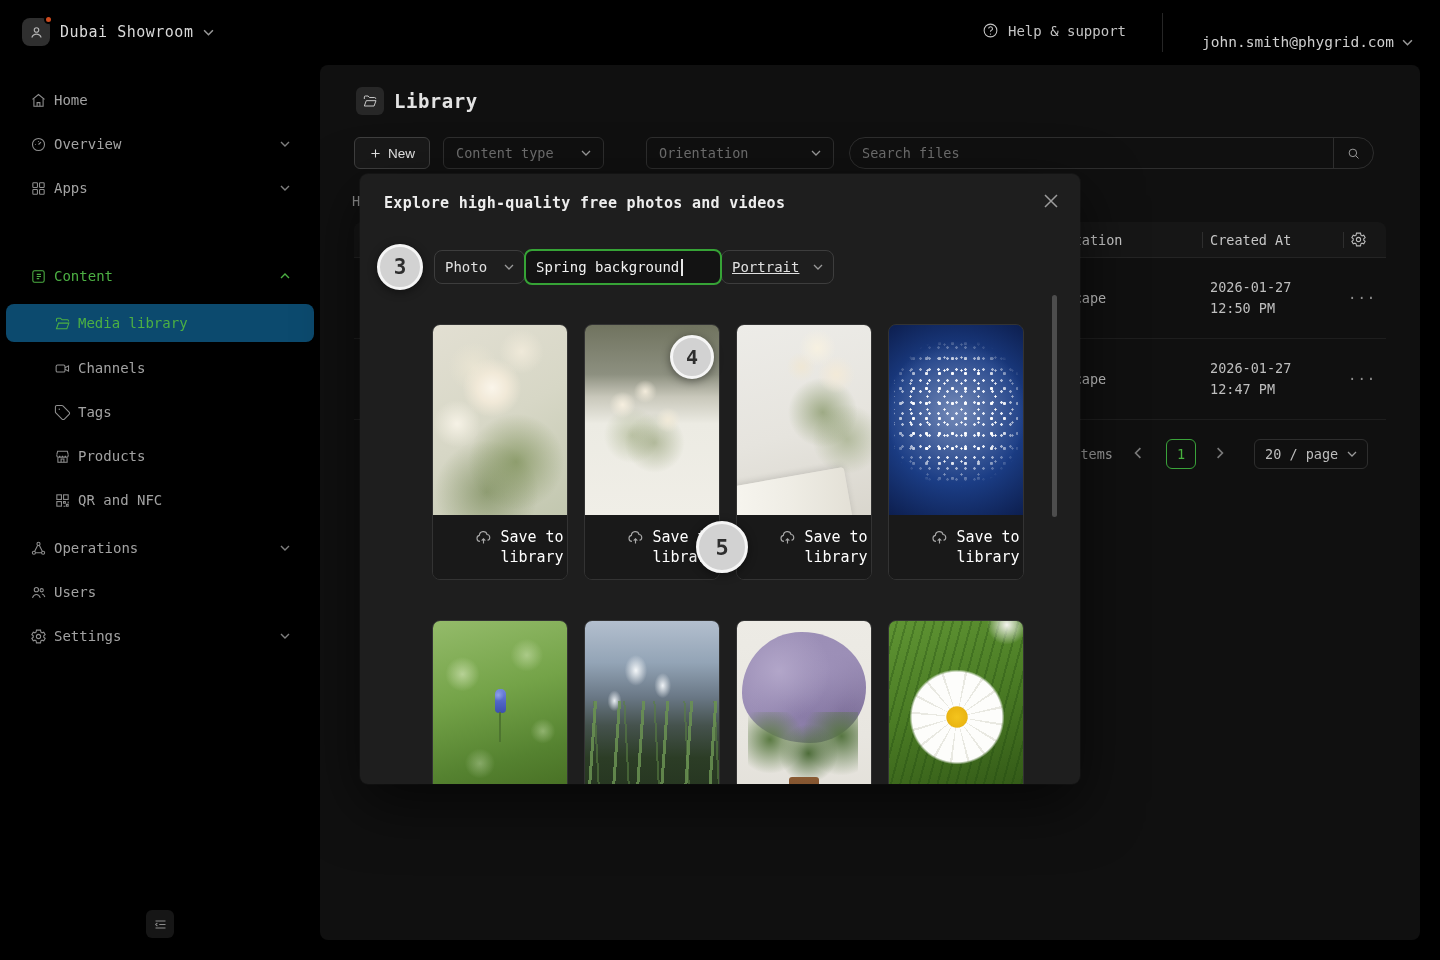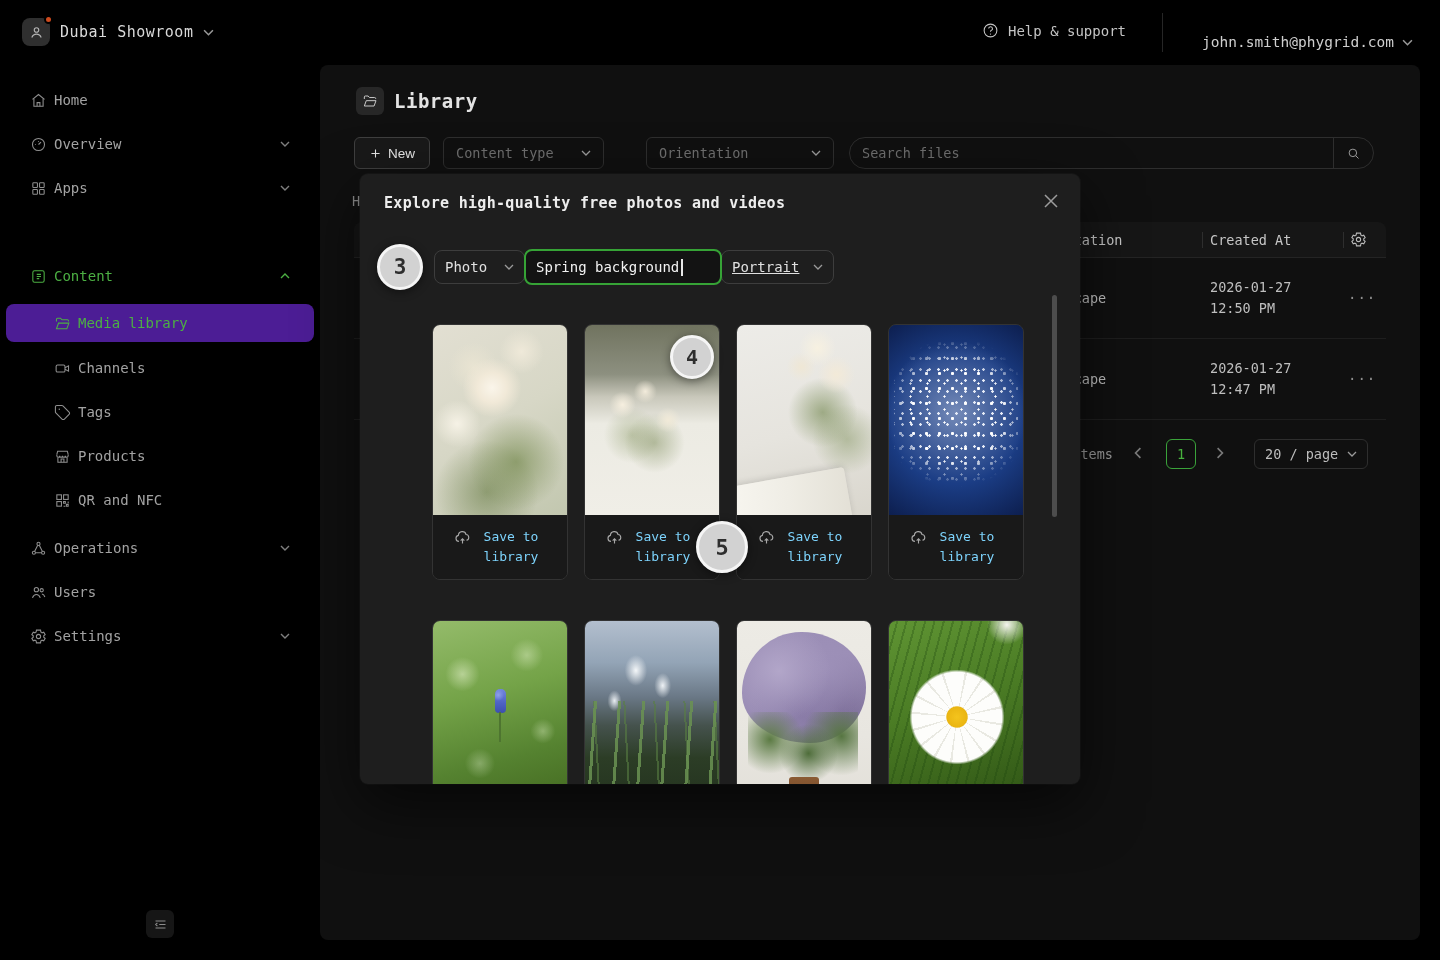--- a/index.html
+++ b/index.html
@@ -20,21 +20,21 @@
   .tb-divider { position:absolute; left:1162px; top:13px; width:1px; height:39px; background:#262626; }
   .account { position:absolute; left:1202px; top:22px; display:flex; align-items:center; gap:8px; color:#cfcfcf; font-size:14.5px; cursor:pointer;margin-top:12px; }
 
   
   .sidebar { position:absolute; left:0; top:65px; width:320px; height:895px; background:#000; }
   .nav-item { position:absolute; left:14px; width:292px; height:44px; display:flex; align-items:center; gap:7px; padding:0 16px; color:#a3a3a3; font-size:14px; cursor:pointer; border-radius:8px; }
   .nav-item .nicon { width:17px; height:17px; color:#8f8f8f; flex:none; }
   .nav-chev { margin-left:auto; color:#7f7f7f; }
   .nav-item.green, .nav-item.green .nicon, .nav-item.green .nav-chev { color:#4cb043; }
   .nav-sub { padding-left:40px; }
-  .nav-sub.active { left:6px; width:308px; height:38px; background:#4c1d95; color:#4cb043; padding-left:48px; }
+  .nav-sub.active { left:6px; width:308px; height:38px; background:#0c4a6e; color:#4cb043; padding-left:48px; }
   .nav-sub.active .nicon { color:#4cb043; }
   .collapse-btn { position:absolute; left:146px; top:845px; width:28px; height:28px; border-radius:6px; background:#161616; color:#8d8d8d; display:flex; align-items:center; justify-content:center; cursor:pointer; }
 
   
   .panel { position:absolute; left:320px; top:65px; width:1100px; height:875px; background:#101010; border-radius:8px; overflow:hidden; }
   .lib-icon { position:absolute; left:36px; top:22px; width:28px; height:28px; border-radius:6px; background:#272727; color:#c9c9c9; display:flex; align-items:center; justify-content:center; }
   .lib-title { position:absolute; left:74px; top:25px; font-size:19px; font-weight:600; color:#e3e3e3; letter-spacing:.5px; }
   .breadcrumb { position:absolute; left:32px; top:128px; font-size:13.5px; color:#8c8c8c; }
 
   .btn-new { position:absolute; left:34px; top:72px; width:76px; height:32px; border:1px solid #3f3f3f; background:#191919; border-radius:6px; color:#e6e6e6; font-size:13.5px; display:flex; align-items:center; justify-content:center; gap:6px; cursor:pointer; }
@@ -73,21 +73,21 @@
   .b4 { left:310px; top:161px; width:44px; height:44px; font-size:20px; }
   .b5 { left:336px; top:347px; width:52px; height:52px; font-size:22px; }
   .m-type   { position:absolute; left:74px;  top:76px; width:91px;  height:34px; border:1px solid #3d3d3d; border-radius:8px; display:flex; align-items:center; justify-content:space-between; padding:0 10px; color:#e0e0e0; font-size:14px; cursor:pointer; }
   .m-search { position:absolute; left:164px; top:75px; width:198px; height:36px; border:2px solid #36a336; border-radius:8px; background:#131313; display:flex; align-items:center; padding:0 10px; color:#f2f2f2; font-size:14px; z-index:2; cursor:text; }
   .caret { display:inline-block; width:2px; height:17px; background:#e8e8e8; margin-left:2px; }
   .m-orient { position:absolute; left:361px; top:76px; width:113px; height:34px; border:1px solid #3d3d3d; border-radius:8px; display:flex; align-items:center; justify-content:space-between; padding:0 10px; color:#e0e0e0; font-size:14px; cursor:pointer;text-decoration:underline; }
   .m-scroll { position:absolute; left:692px; top:121px; width:5px; height:222px; background:#4d4d4d; border-radius:3px; cursor:pointer; }
 
   .pcard { position:absolute; width:136px; height:256px; border-radius:8px; background:#1a1a1a; border:1px solid #333; overflow:hidden; }
   .pimg { position:relative; width:100%; height:190px; overflow:hidden; cursor:pointer; }
-  .psave { height:64px; display:flex; align-items:center; justify-content:center; background:#191919; color:#7dd3fc; font-size:13px; line-height:20px; cursor:pointer; }
+  .psave { height:64px; display:flex; align-items:center; justify-content:flex-end; background:#191919; color:#ffffff; font-size:15px; line-height:20px; cursor:pointer; }
   .psave .cloud { margin:-20px 5px 0 0; color:#a8a8a8; flex:none; }
   .psave span { width:70px; text-align:center; }
 
   
   .photo-1 { background:
     radial-gradient(circle at 44% 33%, #faf5ea 0%, #f1e9d8 10%, rgba(241,233,216,0) 20%),
     radial-gradient(circle at 18% 52%, #f6f2e6 0%, rgba(246,242,230,0) 16%),
     radial-gradient(circle at 66% 14%, #efe9d9 0%, rgba(239,233,217,0) 12%),
     radial-gradient(circle at 30% 22%, #e9e4d2 0%, rgba(233,228,210,0) 14%),
     radial-gradient(circle at 62% 72%, rgba(124,143,87,.75) 0%, rgba(124,143,87,0) 30%),

